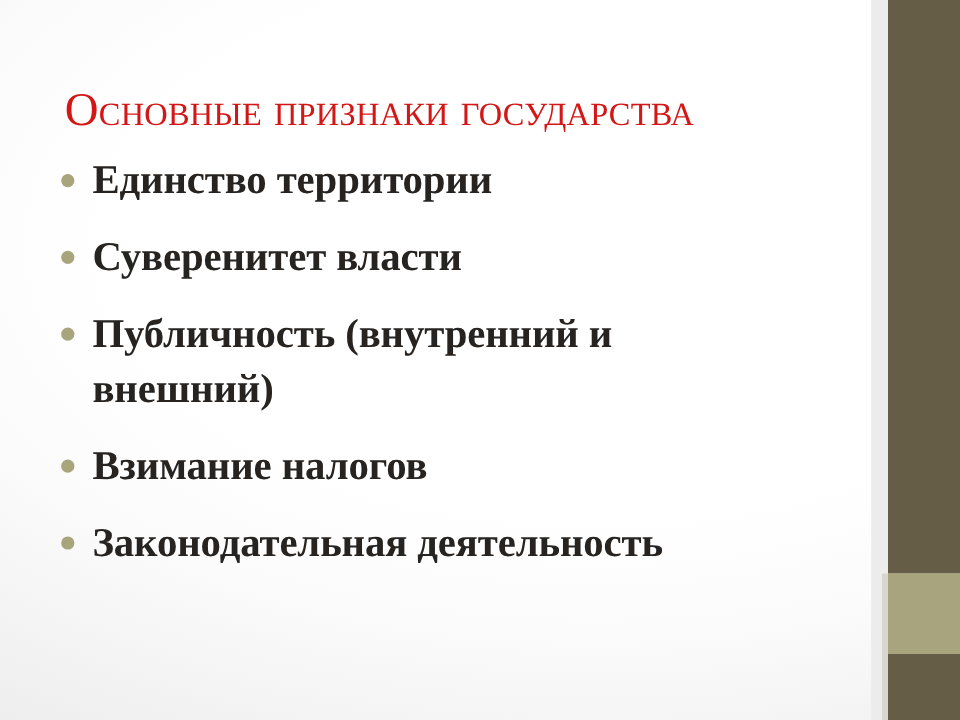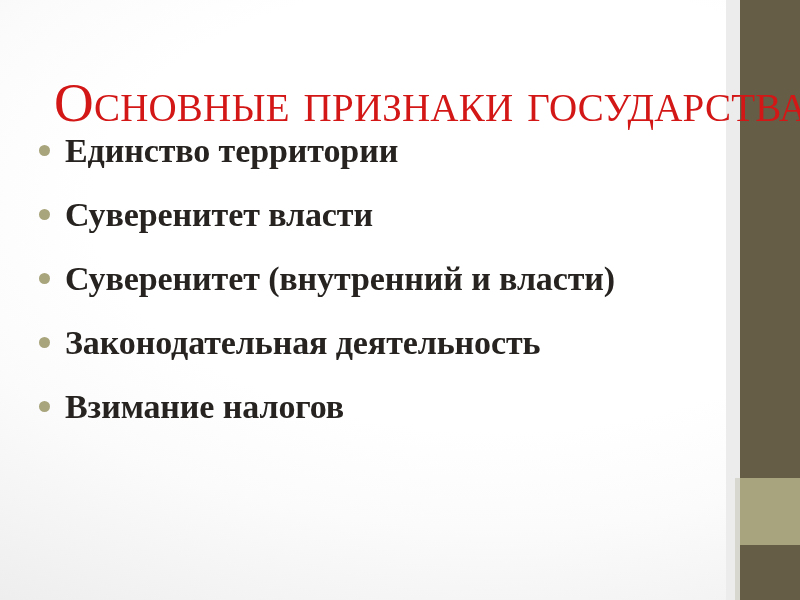--- a/index.html
+++ b/index.html
@@ -66,32 +66,32 @@
   }
 
   
   #title {
     position: absolute;
     left: 54px;
     top: 40px;
     width: 660px;
     color: #d31717;
     font-family: "Liberation Serif", "DejaVu Serif", serif;
-    font-size: 55px;
+    font-size: 39px;
     line-height: 52px;
     font-variant: small-caps;
     font-weight: normal;
     letter-spacing: 0.2px;
     white-space: nowrap;
   }
 
   
   #bullets {
     position: absolute;
-    left: 36px;
+    left: 48px;
     top: 128px;
     width: 640px;
     list-style: none;
     margin: 0;
     padding: 0;
   }
   #bullets li {
     position: relative;
     padding-left: 29px;
     margin-bottom: 18px;
@@ -135,25 +135,25 @@
     <li>
       <span class="bullet-dot"></span>
       <span class="bullet-text">Единство территории</span>
     </li>
     <li>
       <span class="bullet-dot"></span>
       <span class="bullet-text">Суверенитет власти</span>
     </li>
     <li class="wrap">
       <span class="bullet-dot"></span>
-      <span class="bullet-text">Суверенитет (внутренний и власти)</span>
+      <span class="bullet-text">Публичность (внутренний и внешний)</span>
+    </li>
+    <li>
+      <span class="bullet-dot"></span>
+      <span class="bullet-text">Взимание налогов</span>
     </li>
     <li>
       <span class="bullet-dot"></span>
       <span class="bullet-text">Законодательная деятельность</span>
-    </li>
-    <li>
-      <span class="bullet-dot"></span>
-      <span class="bullet-text">Взимание налогов</span>
     </li>
   </ul>
 
 </div>
 
 </body></html>

